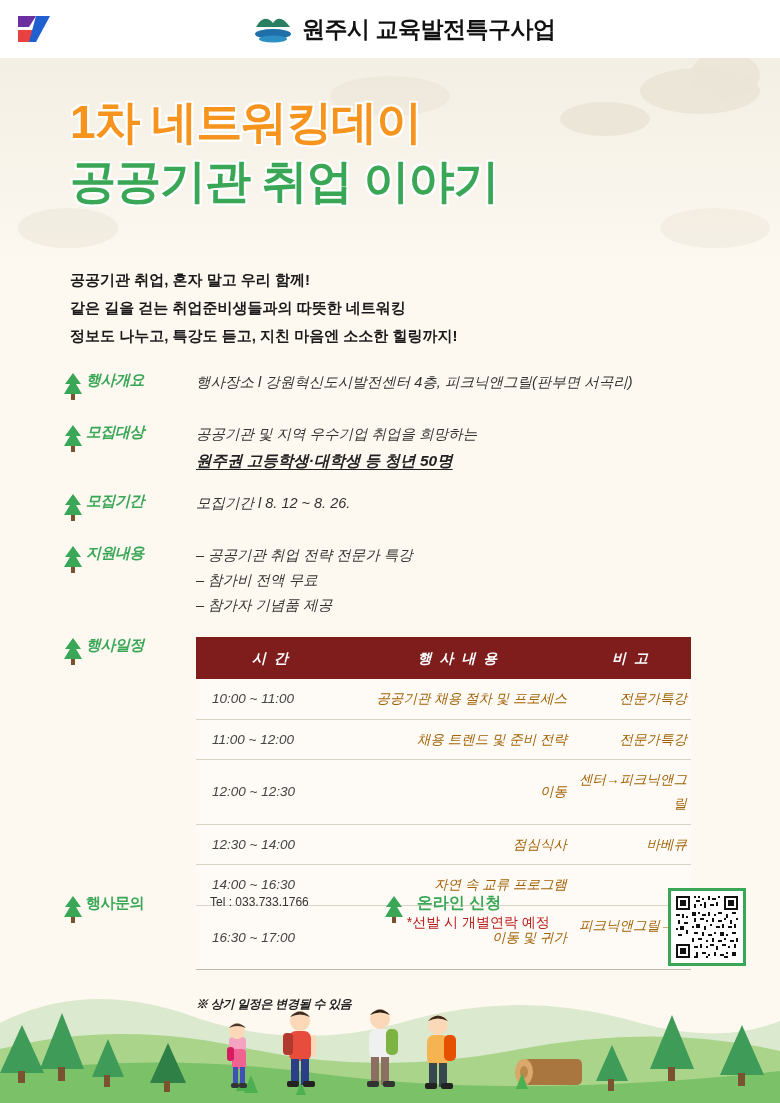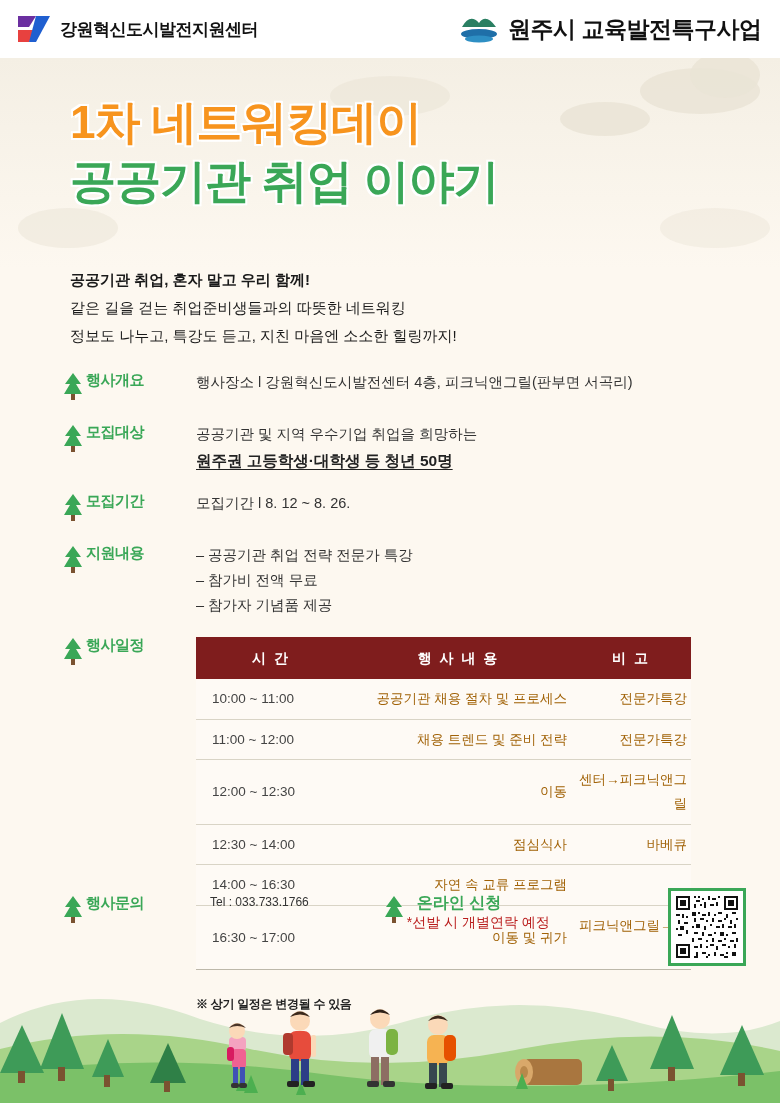--- a/index.html
+++ b/index.html
@@ -95,33 +95,34 @@
   
   .lead {
     position: absolute;
     top: 266px; left: 70px;
     z-index: 10;
     font-size: 15px;
     color: #1a1a1a;
     font-weight: bold;
     line-height: 1.85;
   }
-  .lead div:nth-child(n+2) { font-weight: normal; }
+  .lead div:nth-child(n+2) { font-weight: bold; }
 
   
   .info {
     position: absolute;
     top: 370px; left: 60px;
     width: 690px;
     z-index: 10;
   }
   .row {
     display: flex;
     align-items: flex-start;
     margin-bottom: 16px;
+    font-style: italic;
   }
   .tree-ico {
     width: 26px;
     flex: 0 0 26px;
     margin-top: 2px;
   }
   .row-label {
     flex: 0 0 110px;
     font-size: 15px;
     font-weight: bold;
@@ -236,21 +237,20 @@
 
 <div class="header">
   <div class="logo-left">
     <span class="logo-mark">
       <svg width="36" height="34" viewBox="0 0 36 34">
         <path d="M2 4 L20 4 L13 15 L2 15 Z" fill="#6b2fa0"></path>
         <path d="M2 18 L20 18 L13 30 L2 30 Z" fill="#e8413f"></path>
         <path d="M20 4 L34 4 L20 30 L13 30 Z" fill="#1f5fd0"></path>
       </svg>
     </span>
-    <span class="logo-left-text">강원혁신도시발전지원센터</span>
   </div>
   <div class="logo-right">
     <span>
       <svg width="42" height="32" viewBox="0 0 42 32">
         <path d="M4 16 Q12 2 21 12 Q28 2 38 16 Z" fill="#2a7f62"></path>
         <ellipse cx="21" cy="23" rx="18" ry="5" fill="#1f6fa8"></ellipse>
         <ellipse cx="21" cy="28" rx="14" ry="3.5" fill="#2e8fc4"></ellipse>
       </svg>
     </span>
     <span class="logo-right-text">원주시 교육발전특구사업</span>

